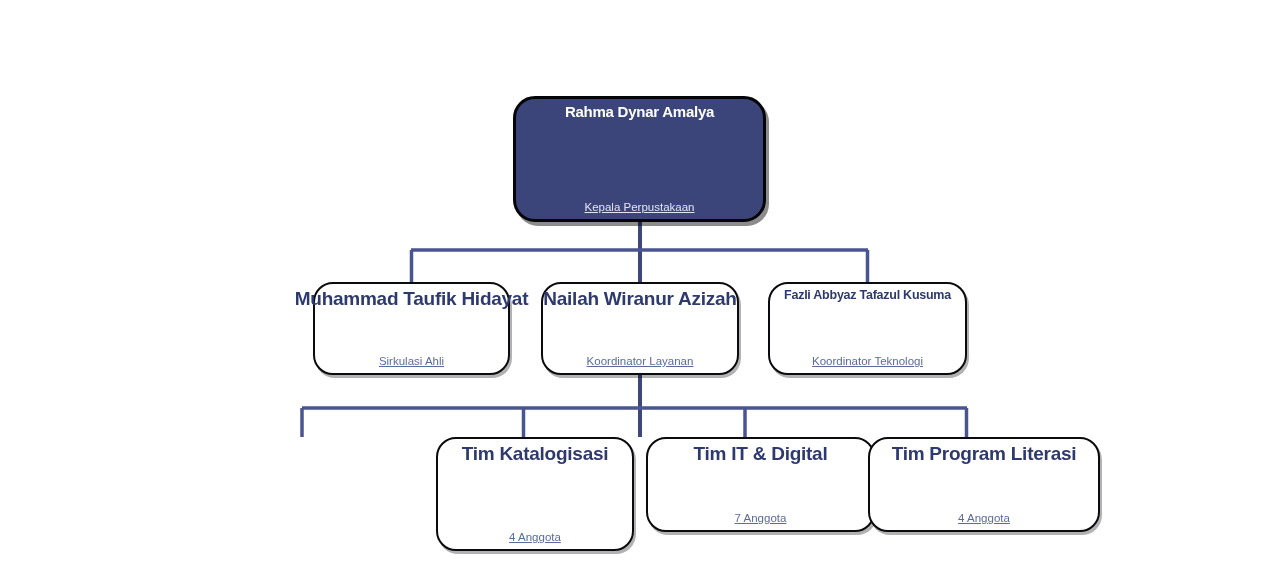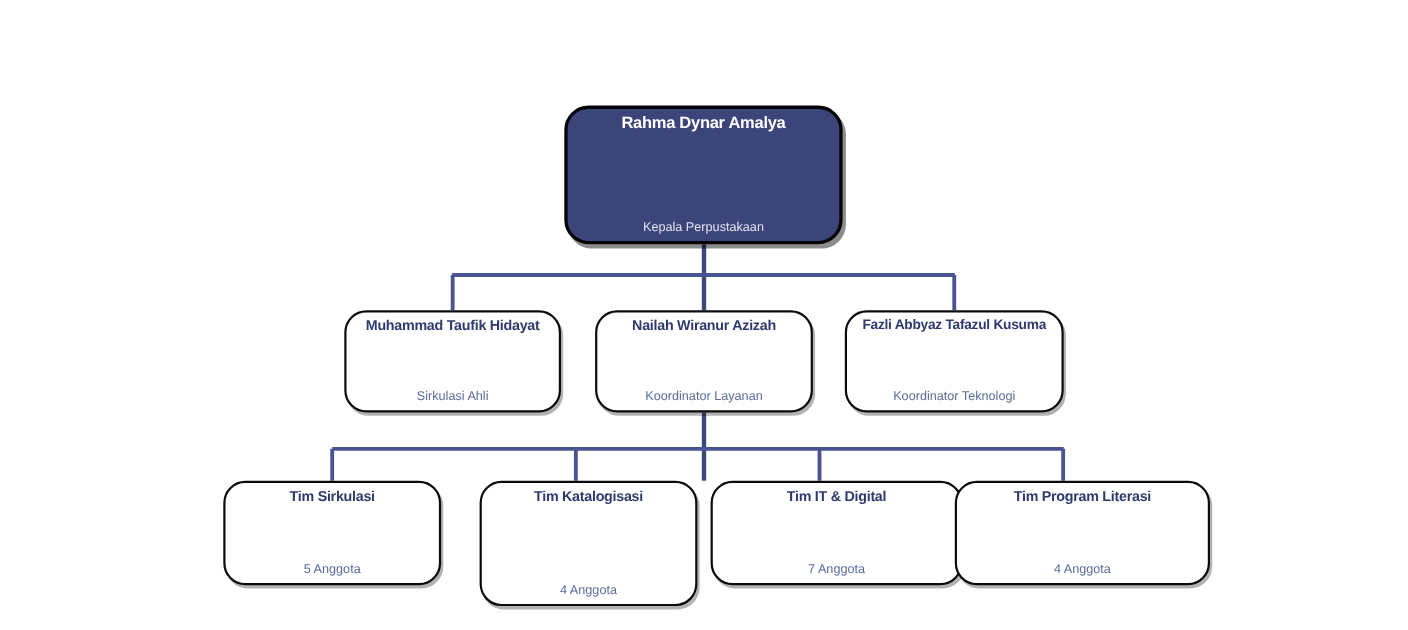--- a/index.html
+++ b/index.html
@@ -51,34 +51,35 @@
 
   .node.root {
     background: #3b4579;
     border: 3px solid #050509;
     border-radius: 22px;
     box-shadow: 3px 4px 0 rgba(0, 0, 0, 0.45);
   }
 
   .node-title {
     font-weight: 700;
-    font-size: 13px;
+    font-size: 19px;
     letter-spacing: -0.25px;
     color: #2e3a6e;
     line-height: 1.2;
     white-space: nowrap;
   }
 
   .node-subtitle {
     margin-top: 15px;
     font-weight: 400;
     font-size: 11.5px;
     color: #5b6b9c;
     line-height: 1.2;
     white-space: nowrap;
+    text-decoration: underline;
   }
 
   .node.root .node-title {
     color: #ffffff;
     font-size: 15px;
   }
 
   .node.root .node-subtitle {
     color: #e2e5f2;
     font-size: 11.5px;
@@ -146,24 +147,20 @@
   <div class="node" id="node-l2-2">
     <div class="node-title compact">Fazli Abbyaz Tafazul Kusuma</div>
     <div class="node-subtitle">Koordinator Teknologi</div>
   </div>
 
   <div class="node" id="node-l2-1">
     <div class="node-title">Nailah Wiranur Azizah</div>
     <div class="node-subtitle">Koordinator Layanan</div>
   </div>
 
-  <div class="node" id="node-l3-0">
-    <div class="node-title">Tim Sirkulasi</div>
-    <div class="node-subtitle">5 Anggota</div>
-  </div>
 
   <div class="node" id="node-l3-1">
     <div class="node-title">Tim Katalogisasi</div>
     <div class="node-subtitle">4 Anggota</div>
   </div>
 
   <div class="node" id="node-l3-2">
     <div class="node-title">Tim IT &amp; Digital</div>
     <div class="node-subtitle">7 Anggota</div>
   </div>

